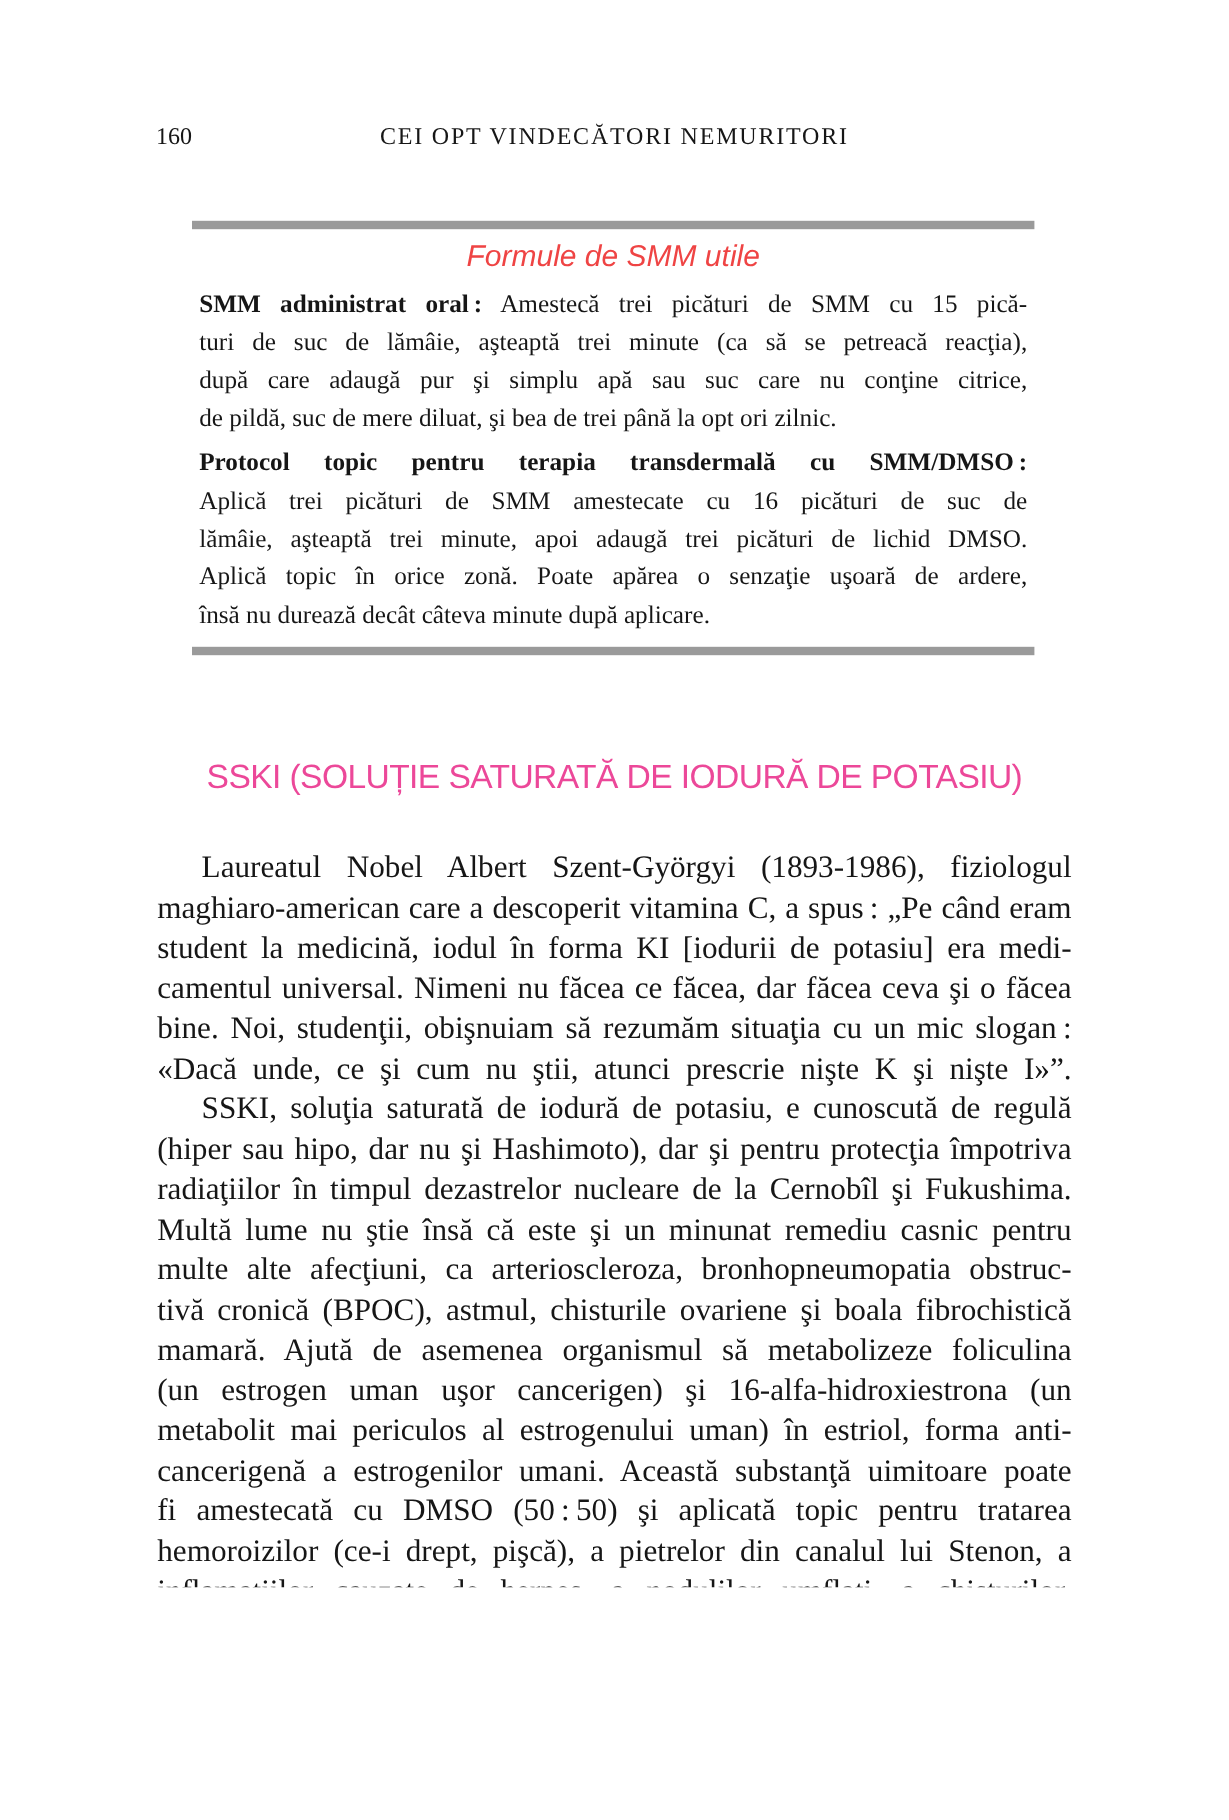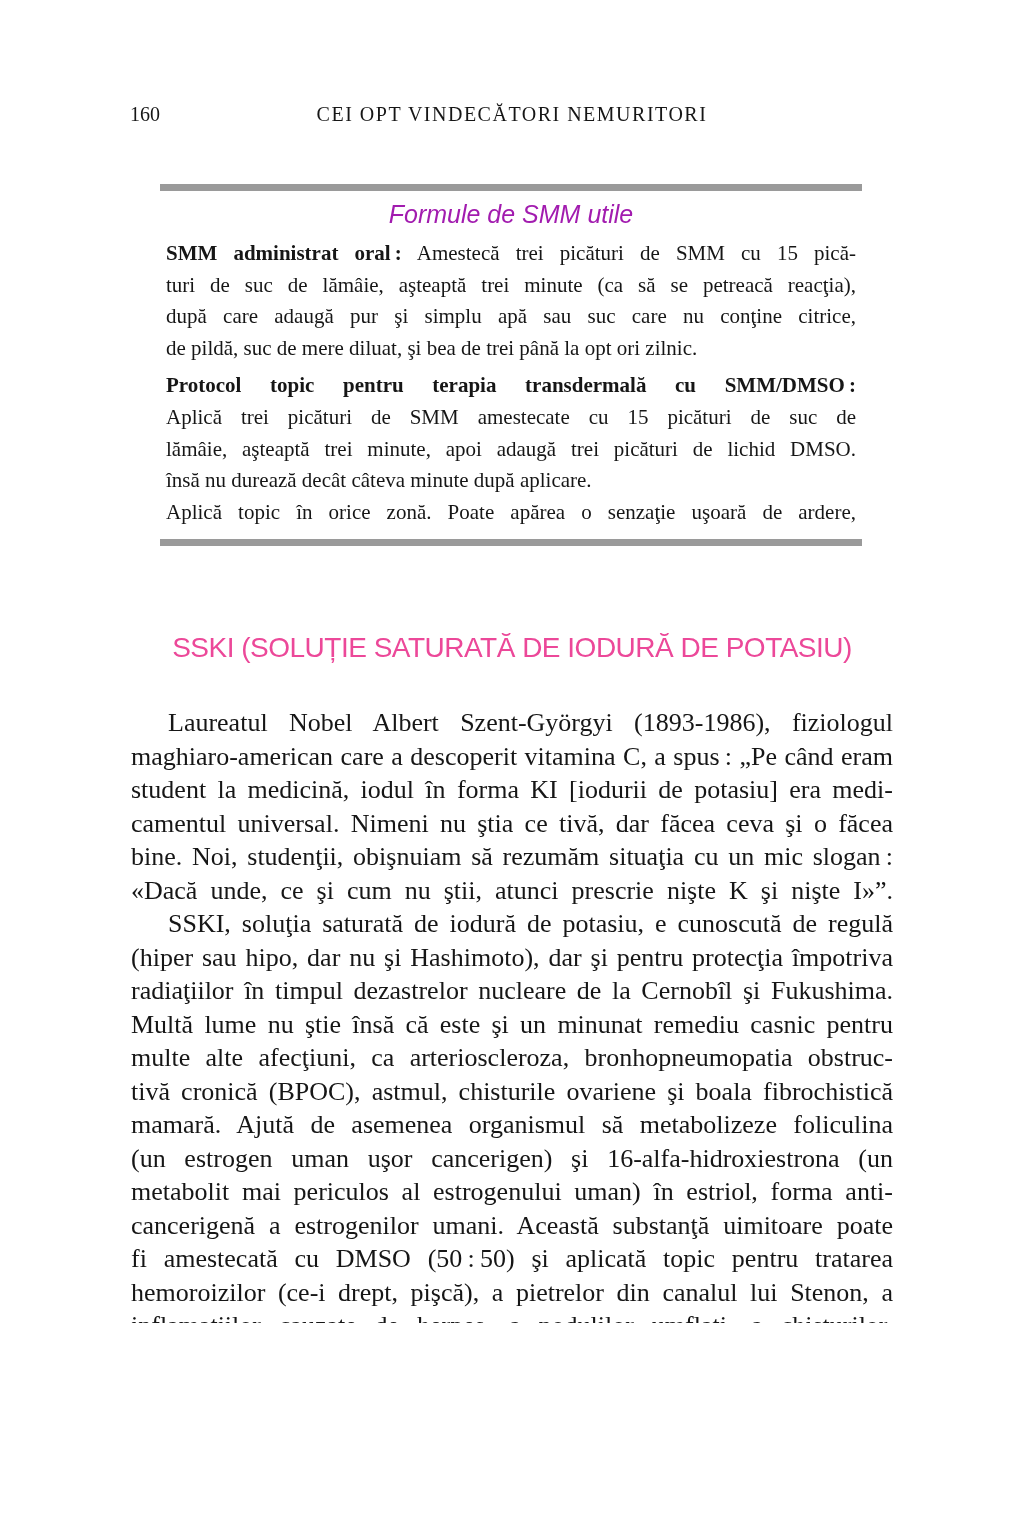--- a/index.html
+++ b/index.html
@@ -43,21 +43,21 @@
     height: 7px;
     background: #9a9a9a;
   }
   .rule.bottom { margin-top: 11px; }
   .box-title {
     font-family: "Liberation Sans", sans-serif;
     font-style: italic;
     font-size: 25px;
     text-align: center;
     margin: 9px 0 9px;
-    color: #a21caf;
+    color: #ef4444;
   }
   .box-body {
     padding: 0 6px;
     font-family: "Liberation Serif", serif;
     font-size: 21px;
     line-height: 31.6px;
   }
   .box-body .para + .para { margin-top: 6px; }
 
   
@@ -109,37 +109,37 @@
     <div class="box-title">Formule de SMM utile</div>
     <div class="box-body">
         <div class="para">
           <div class="line"><b>SMM administrat oral :</b><span> Amestecă trei picături de SMM cu 15 pică-</span></div>
           <div class="line"><span>turi de suc de lămâie, aşteaptă trei minute (ca să se petreacă reacţia),</span></div>
           <div class="line"><span>după care adaugă pur şi simplu apă sau suc care nu conţine citrice,</span></div>
           <div class="line no-fill"><span>de pildă, suc de mere diluat, şi bea de trei până la opt ori zilnic.</span></div>
         </div>
         <div class="para">
           <div class="line"><b>Protocol topic pentru terapia transdermală cu SMM/DMSO :</b></div>
-          <div class="line"><span>Aplică trei picături de SMM amestecate cu 15 picături de suc de</span></div>
+          <div class="line"><span>Aplică trei picături de SMM amestecate cu 16 picături de suc de</span></div>
           <div class="line"><span>lămâie, aşteaptă trei minute, apoi adaugă trei picături de lichid DMSO.</span></div>
+          <div class="line"><span>Aplică topic în orice zonă. Poate apărea o senzaţie uşoară de ardere,</span></div>
           <div class="line no-fill"><span>însă nu durează decât câteva minute după aplicare.</span></div>
-          <div class="line"><span>Aplică topic în orice zonă. Poate apărea o senzaţie uşoară de ardere,</span></div>
         </div>
       </div>
     <div class="rule bottom"></div>
   </div>
 
   <h1 class="section-heading">SSKI (SOLUȚIE SATURATĂ DE IODURĂ DE POTASIU)</h1>
 
   <div class="body-text">
       <div class="para">
         <div class="line indent"><span>Laureatul Nobel Albert Szent-Györgyi (1893-1986), fiziologul</span></div>
         <div class="line"><span>maghiaro-american care a descoperit vitamina C, a spus : „Pe când eram</span></div>
         <div class="line"><span>student la medicină, iodul în forma KI [iodurii de potasiu] era medi-</span></div>
-        <div class="line"><span>camentul universal. Nimeni nu ştia ce tivă, dar făcea ceva şi o făcea</span></div>
+        <div class="line"><span>camentul universal. Nimeni nu făcea ce făcea, dar făcea ceva şi o făcea</span></div>
         <div class="line"><span>bine. Noi, studenţii, obişnuiam să rezumăm situaţia cu un mic slogan :</span></div>
         <div class="line"><span>«Dacă unde, ce şi cum nu ştii, atunci prescrie nişte K şi nişte I»”.</span></div>
       </div>
       <div class="para">
         <div class="line indent"><span>SSKI, soluţia saturată de iodură de potasiu, e cunoscută de regulă</span></div>
         <div class="line"><span>(hiper sau hipo, dar nu şi Hashimoto), dar şi pentru protecţia împotriva</span></div>
         <div class="line"><span>radiaţiilor în timpul dezastrelor nucleare de la Cernobîl şi Fukushima.</span></div>
         <div class="line"><span>Multă lume nu ştie însă că este şi un minunat remediu casnic pentru</span></div>
         <div class="line"><span>multe alte afecţiuni, ca arterioscleroza, bronhopneumopatia obstruc-</span></div>
         <div class="line"><span>tivă cronică (BPOC), astmul, chisturile ovariene şi boala fibrochistică</span></div>

